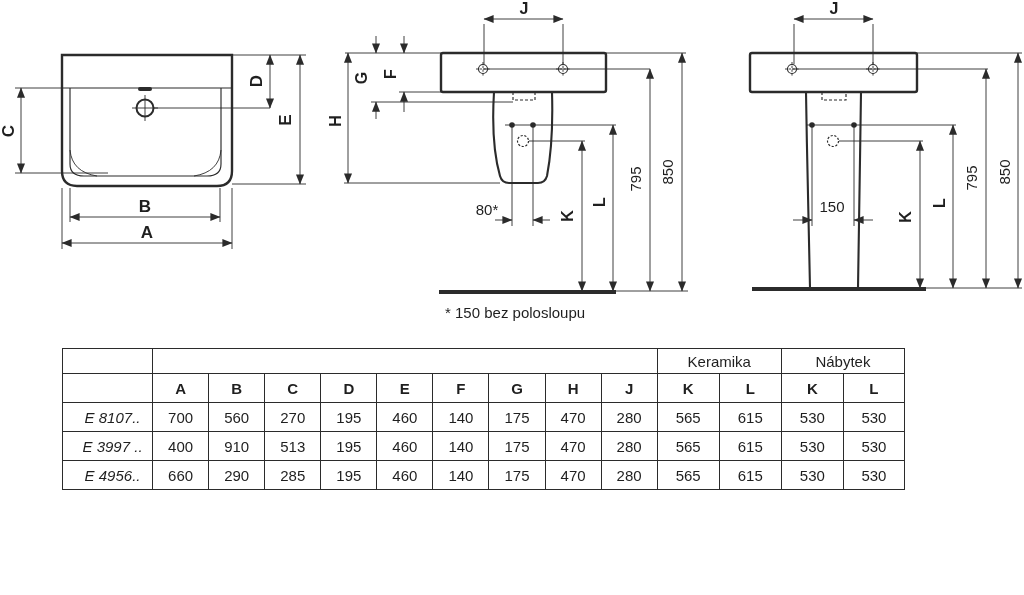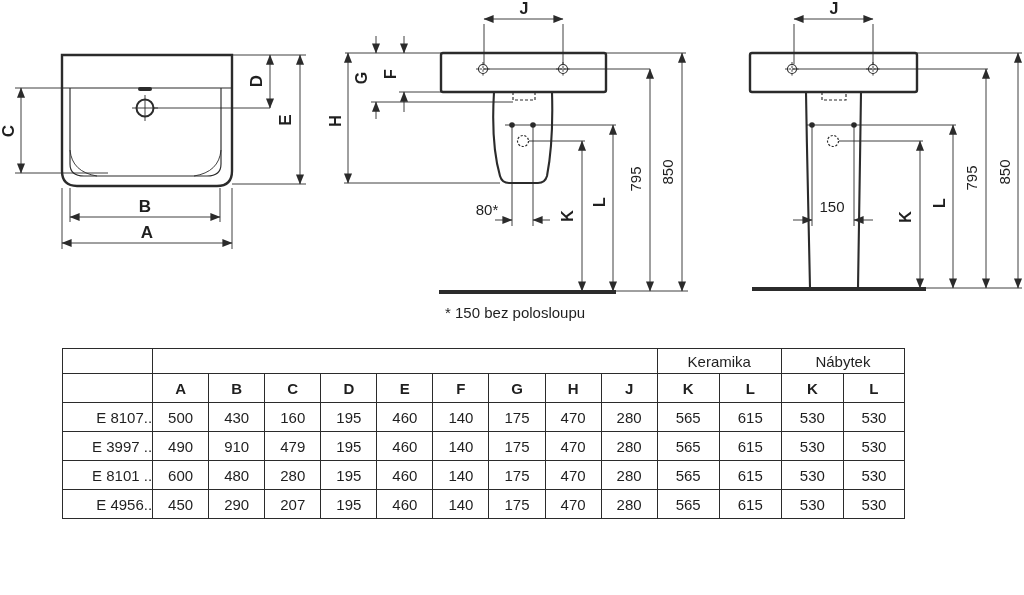--- a/index.html
+++ b/index.html
@@ -18,21 +18,21 @@
   .lblM{font-family:"Liberation Sans",sans-serif;font-weight:bold;font-size:16px;}
   .num{font-family:"Liberation Sans",sans-serif;font-size:15px;}
   .mid{text-anchor:middle;}
   
   .tblwrap{margin:8px 0 0 62px;}
   table{border-collapse:collapse;table-layout:fixed;width:843px;font-size:15px;}
   td,th{border:1.4px solid #2b2b2b;text-align:center;padding:0;overflow:hidden;white-space:nowrap;}
   tr.grp td{height:24px;font-weight:normal;}
   tr.hdr th, tr.hdr td{height:28px;font-weight:bold;}
   tbody td{height:28px;font-weight:normal;}
-  td.model{text-align:right;padding-left:10px;}
+  td.model{text-align:center;padding-left:10px;font-style:italic;}
 </style>
 </head>
 <body>
 
 <svg width="1024" height="340" viewBox="0 0 1024 340">
   <defs>
     <marker id="arw" viewBox="0 0 12 12" refX="11" refY="6" markerWidth="10.5" markerHeight="10.5" orient="auto-start-reverse" markerUnits="userSpaceOnUse">
       <path d="M0,1.4 L11.5,6 L0,10.6 Z" fill="#2b2b2b"></path>
     </marker>
   </defs>
@@ -202,77 +202,61 @@
       <th>J</th>
       <th>K</th>
       <th>L</th>
       <th>K</th>
       <th>L</th>
     </tr>
   </thead>
   <tbody>
     <tr>
       <td class="model">E 8107..</td>
-      <td>500</td>
-      <td>430</td>
-      <td>160</td>
+      <td>700</td>
+      <td>560</td>
+      <td>270</td>
       <td>195</td>
       <td>460</td>
       <td>140</td>
       <td>175</td>
       <td>470</td>
       <td>280</td>
       <td>565</td>
       <td>615</td>
       <td>530</td>
       <td>530</td>
     </tr>
     <tr>
       <td class="model">E 3997 ..</td>
-      <td>490</td>
+      <td>400</td>
       <td>910</td>
-      <td>479</td>
+      <td>513</td>
       <td>195</td>
       <td>460</td>
       <td>140</td>
       <td>175</td>
       <td>470</td>
       <td>280</td>
       <td>565</td>
       <td>615</td>
       <td>530</td>
       <td>530</td>
     </tr>
     <tr>
-      <td class="model">E 8101 ..</td>
-      <td>600</td>
-      <td>480</td>
-      <td>280</td>
+      <td class="model">E 4956..</td>
+      <td>660</td>
+      <td>290</td>
+      <td>285</td>
       <td>195</td>
       <td>460</td>
       <td>140</td>
       <td>175</td>
       <td>470</td>
       <td>280</td>
       <td>565</td>
       <td>615</td>
       <td>530</td>
       <td>530</td>
     </tr>
-    <tr>
-      <td class="model">E 4956..</td>
-      <td>450</td>
-      <td>290</td>
-      <td>207</td>
-      <td>195</td>
-      <td>460</td>
-      <td>140</td>
-      <td>175</td>
-      <td>470</td>
-      <td>280</td>
-      <td>565</td>
-      <td>615</td>
-      <td>530</td>
-      <td>530</td>
-    </tr>
   </tbody>
 </table>
 </div>
 
 </body></html>

